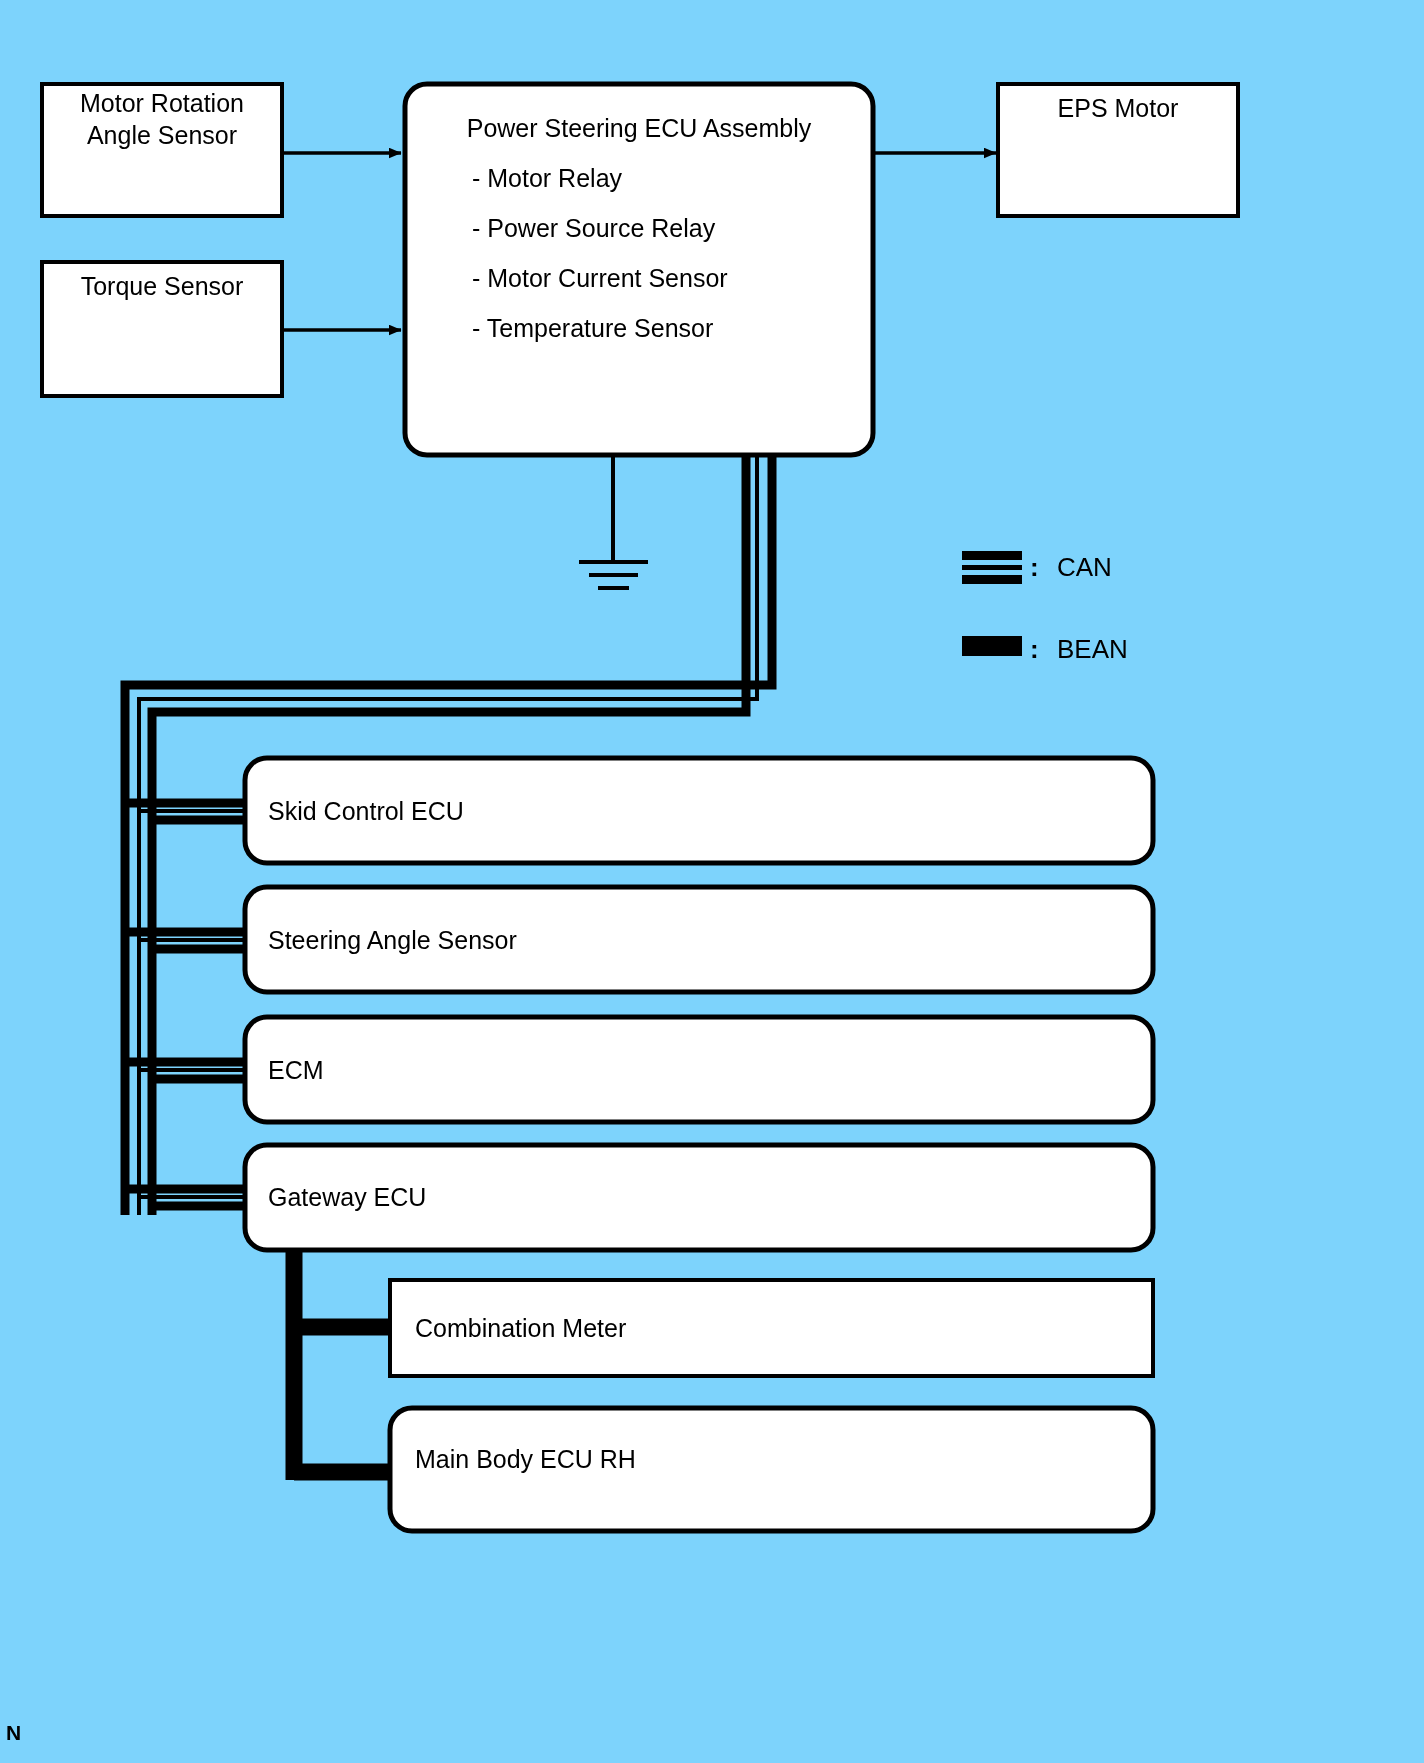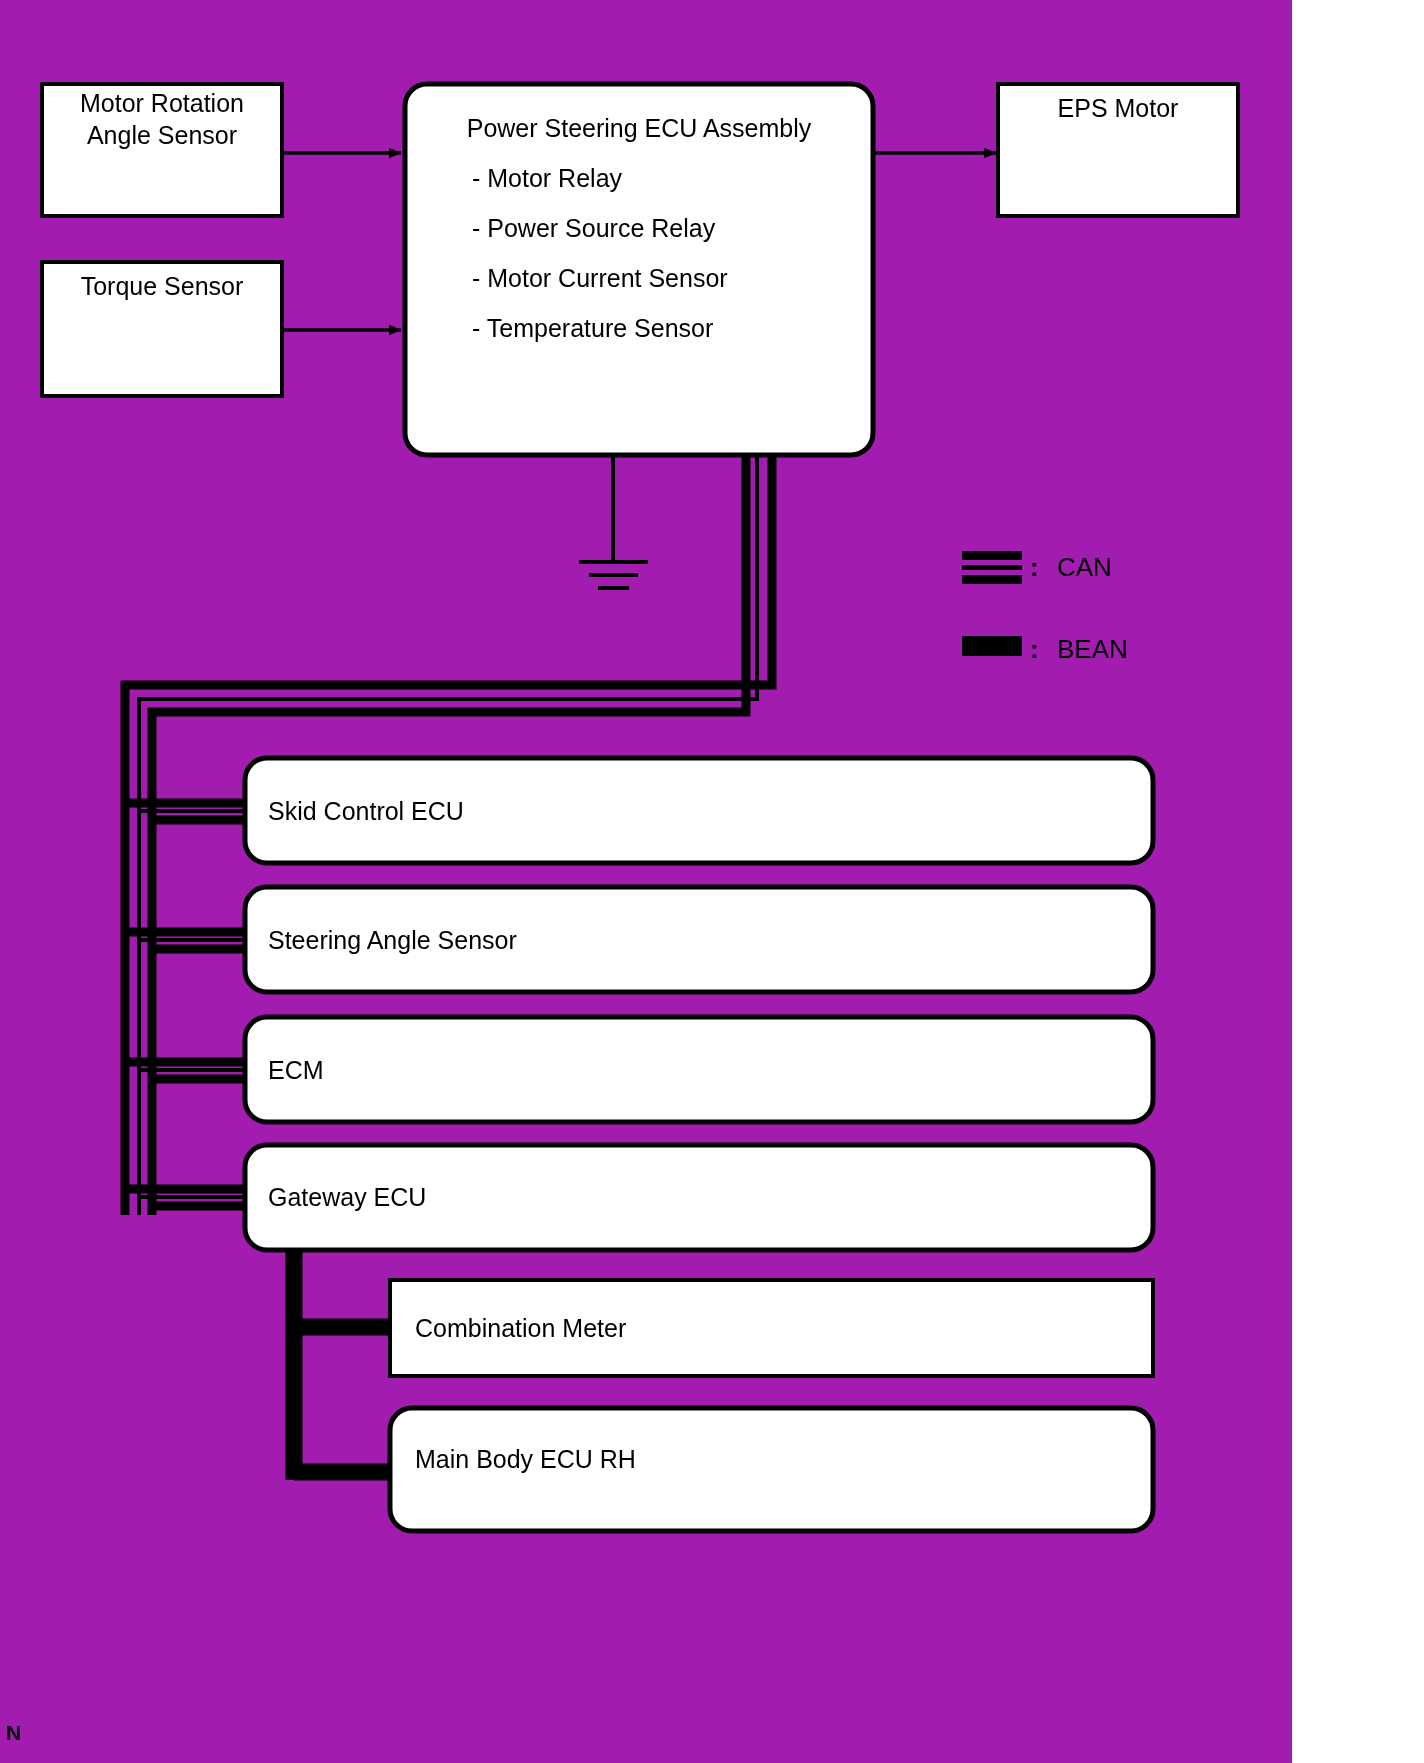--- a/index.html
+++ b/index.html
@@ -5,23 +5,23 @@
   html, body {
     margin: 0;
     padding: 0;
     background: #ffffff;
   }
   body {
     font-family: "Liberation Sans", sans-serif;
   }
   #diagram-root {
     position: relative;
-    width: 1292px;
+    width: 1424px;
     height: 1763px;
-    background: #a21caf;
+    background: #7dd3fc;
     overflow: hidden;
   }
   svg.diagram {
     position: absolute;
     top: 0;
     left: 0;
     width: 1424px;
     height: 1763px;
     display: block;
   }

